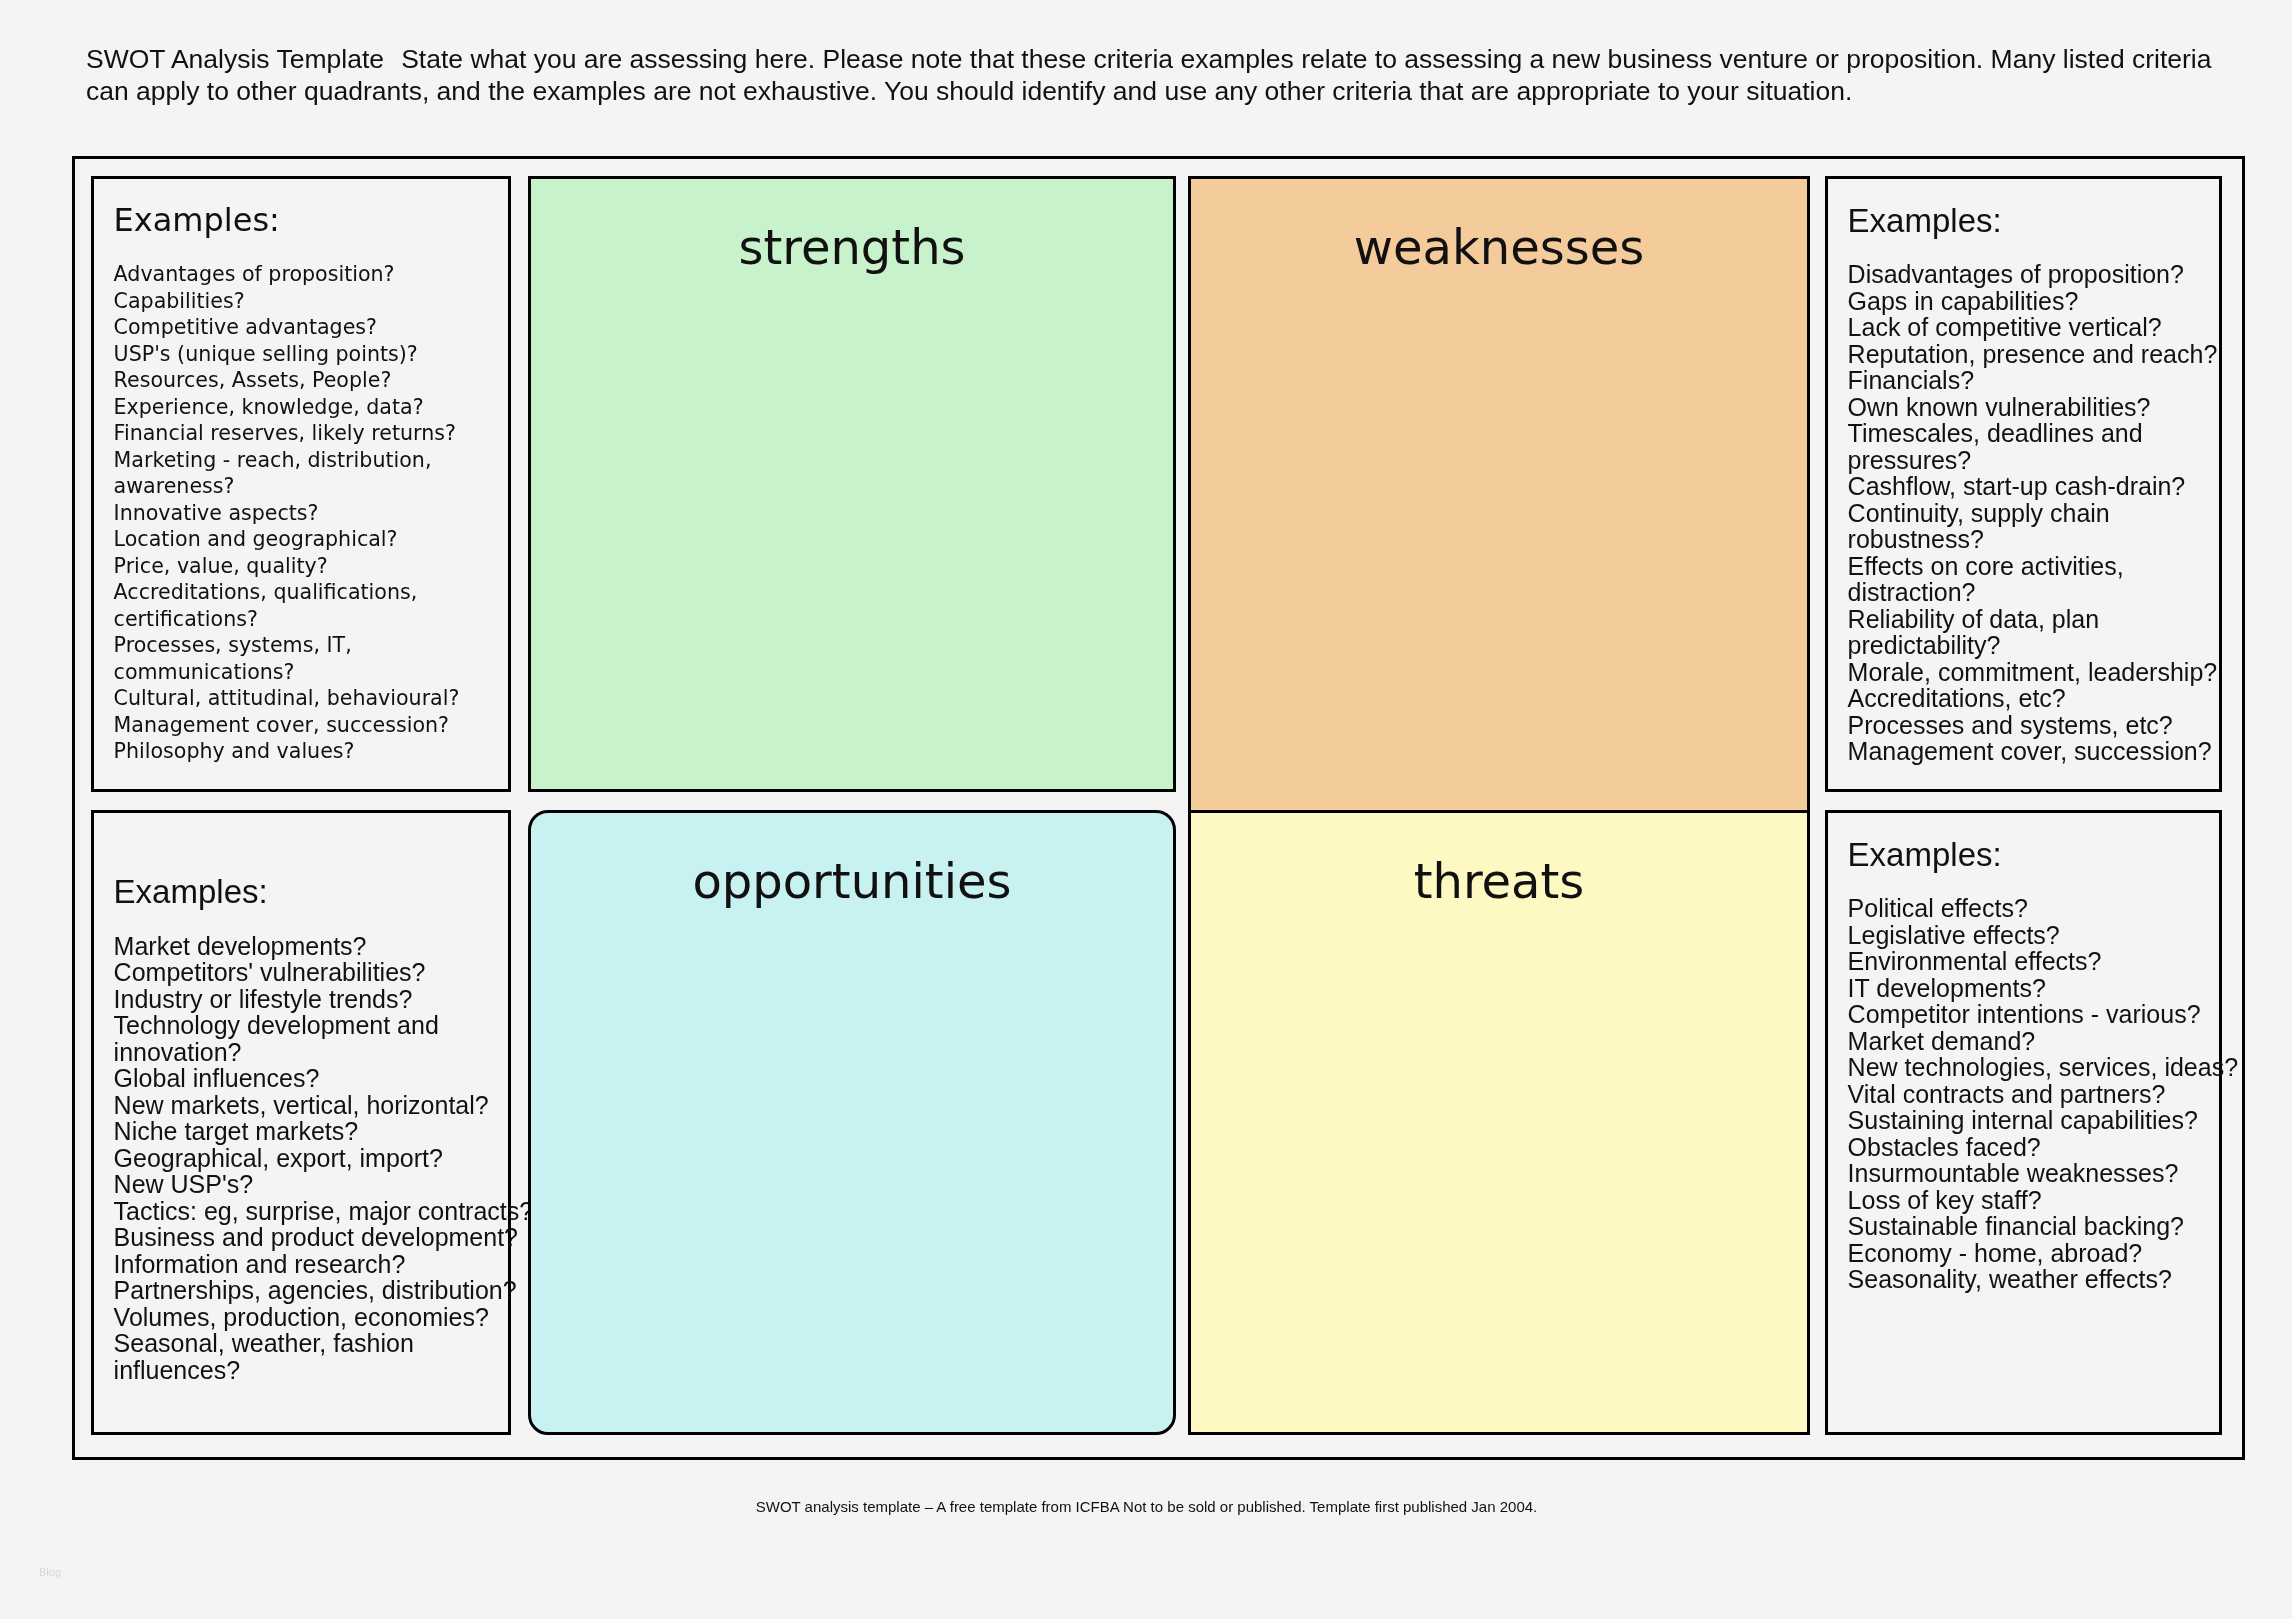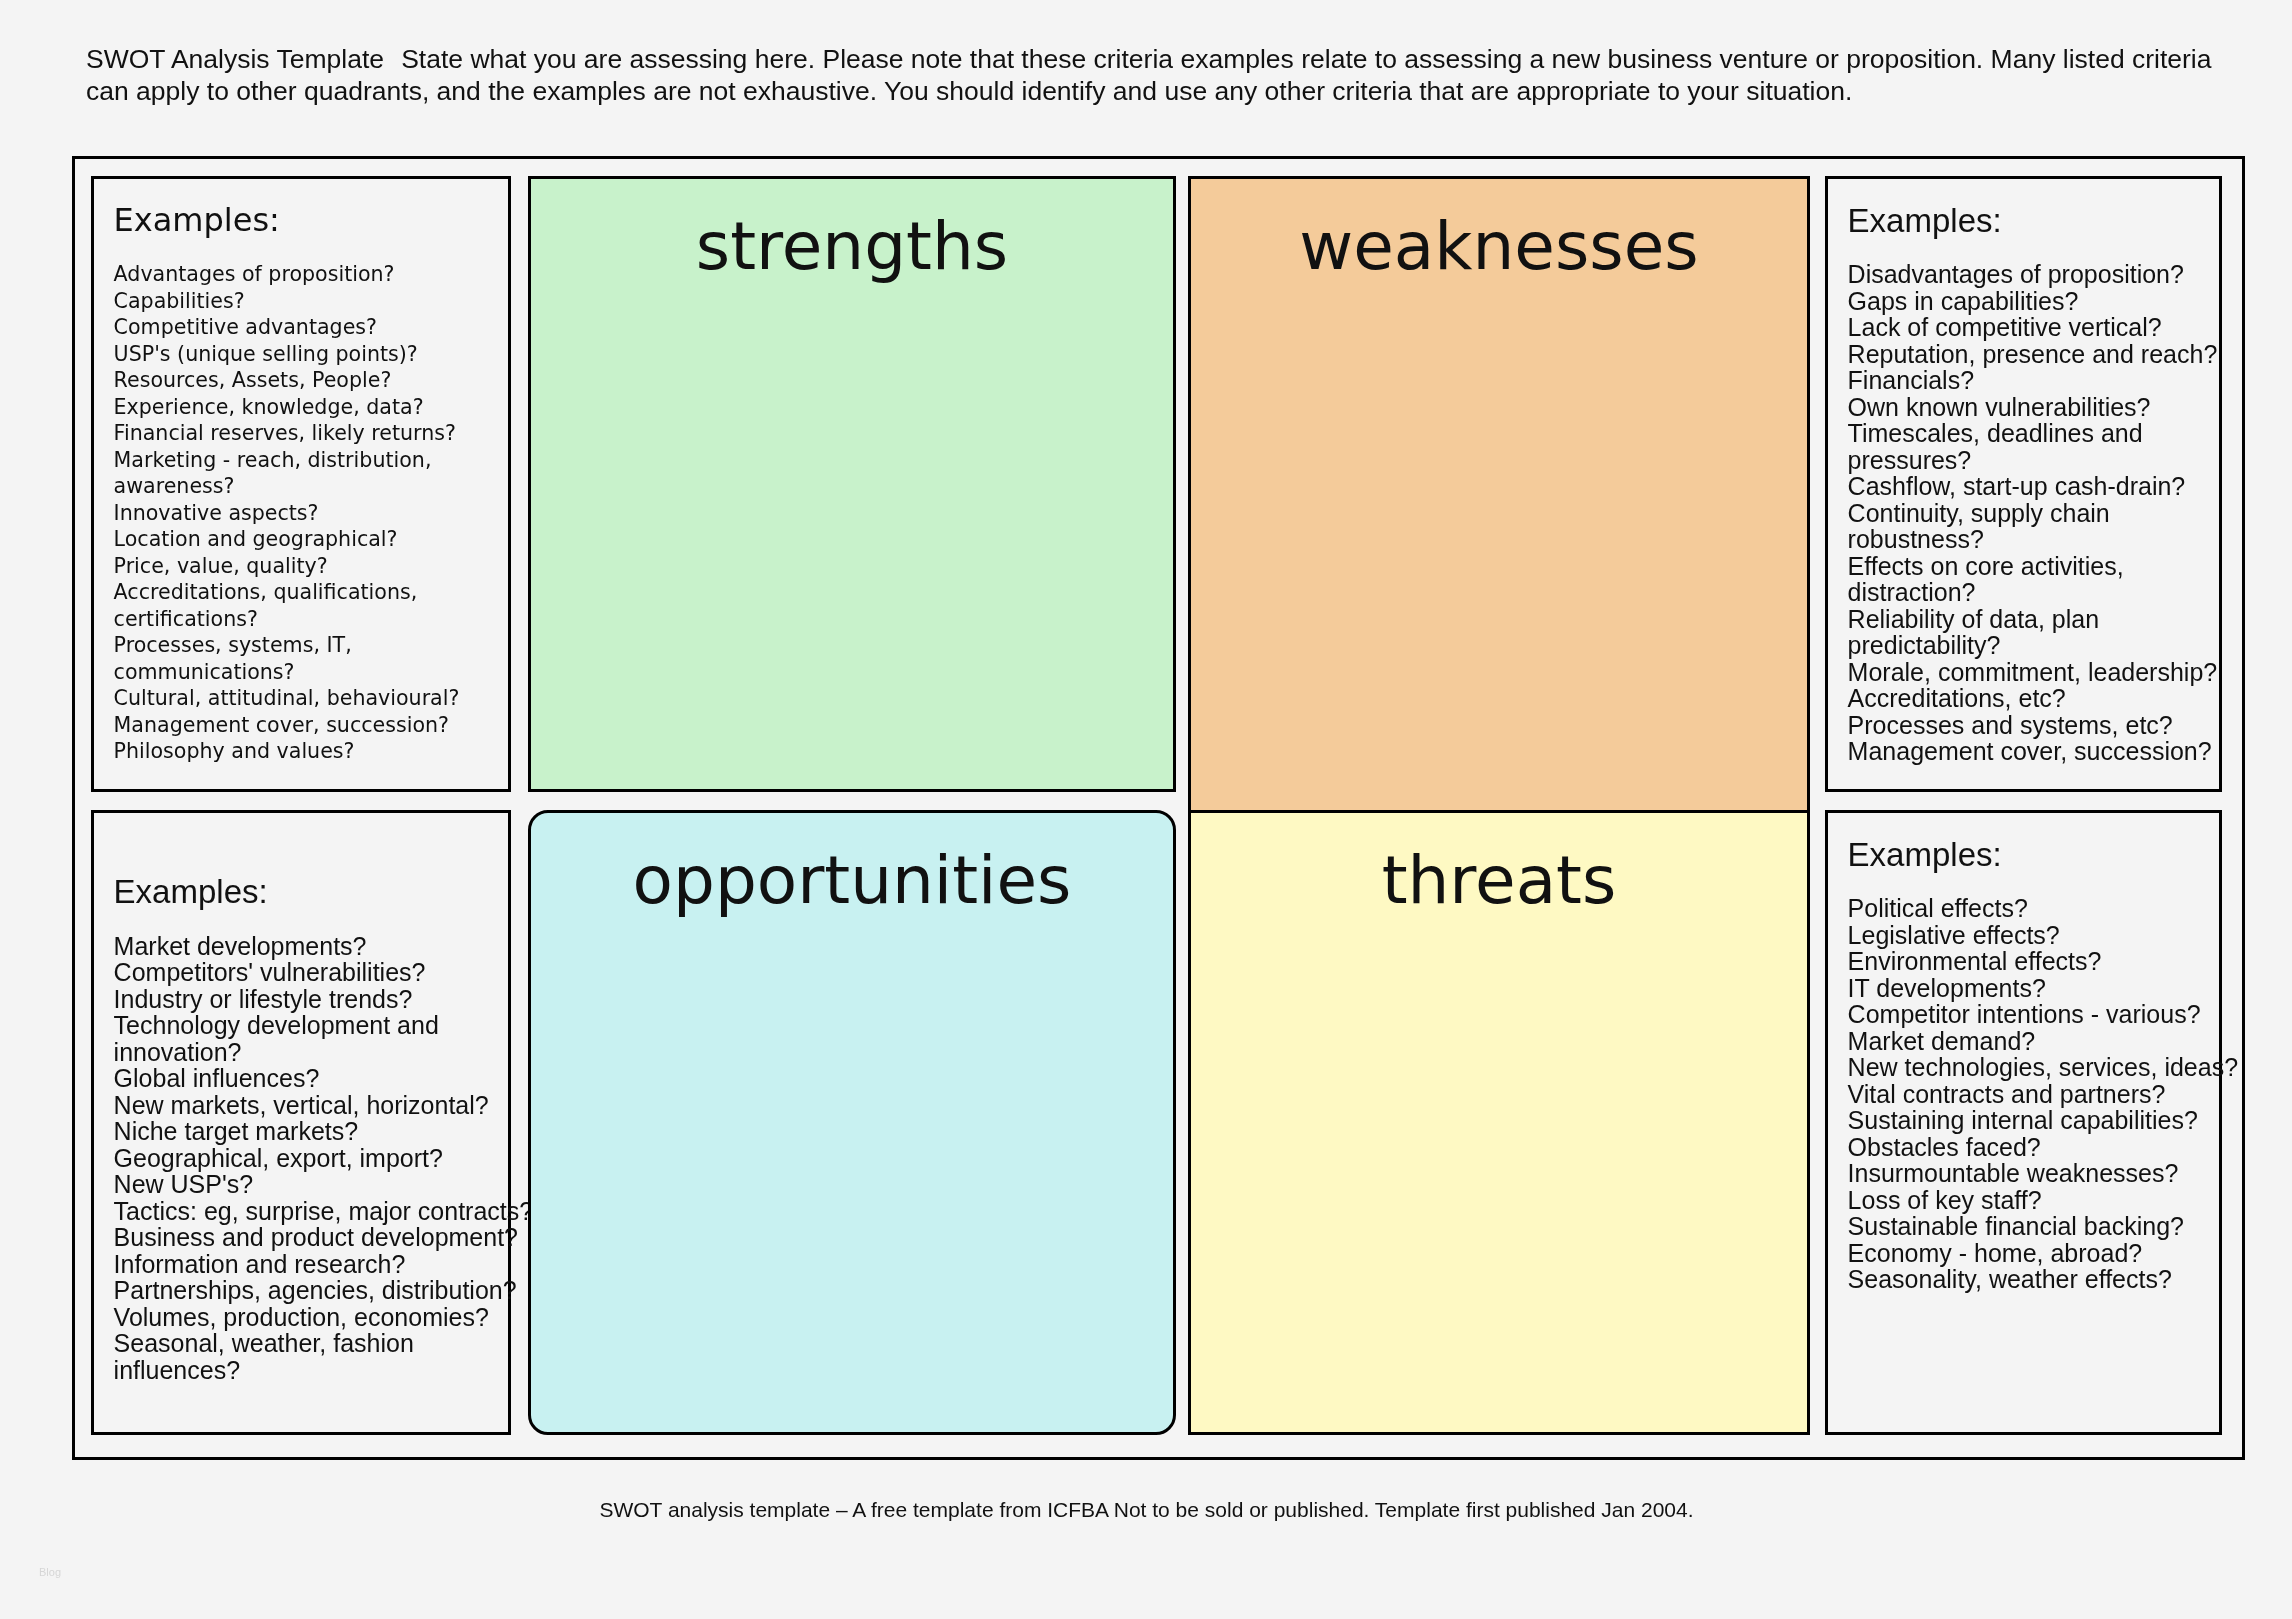--- a/index.html
+++ b/index.html
@@ -22,25 +22,25 @@
     position: absolute; border: 3.9px solid #000;
   }
   .examples { background: #f4f4f4; padding: 21.6px 0 0 19.6px; }
   .examples .ex-title { font-size: 32px; line-height: 39px; margin-bottom: 21.6px; font-family: "DejaVu Sans", sans-serif; }
   .examples ul { list-style: none; }
   .examples li { font-size: 20.6px; line-height: 26.5px; white-space: pre; }
   .examples.sans li { font-family: "Liberation Sans", sans-serif; font-size: 25px; }
   .examples.sans .ex-title { font-family: "Liberation Sans", sans-serif; font-size: 33px; }
 
   .quad { text-align: center; }
-  .quad .q-title { font-size: 66px; line-height: 88px; margin-top: 23.5px; font-family: "DejaVu Sans", sans-serif; }
+  .quad .q-title { font-size: 48px; line-height: 88px; margin-top: 23.5px; font-family: "DejaVu Sans", sans-serif; }
 
   .footer {
     position: absolute; left: 0; width: 2293px; top: 1498px; text-align: center;
-    font-family: "Liberation Sans", sans-serif; font-size: 21px; color: #111;
+    font-family: "Liberation Sans", sans-serif; font-size: 15px; color: #111;
   }
   .watermark {
     position: absolute; left: 39px; top: 1566px; font-size: 11px; color: #d6d6d6;
     font-family: "Liberation Sans", sans-serif;
   }
 </style>
 </head>
 <body>
 
 <div class="header">

